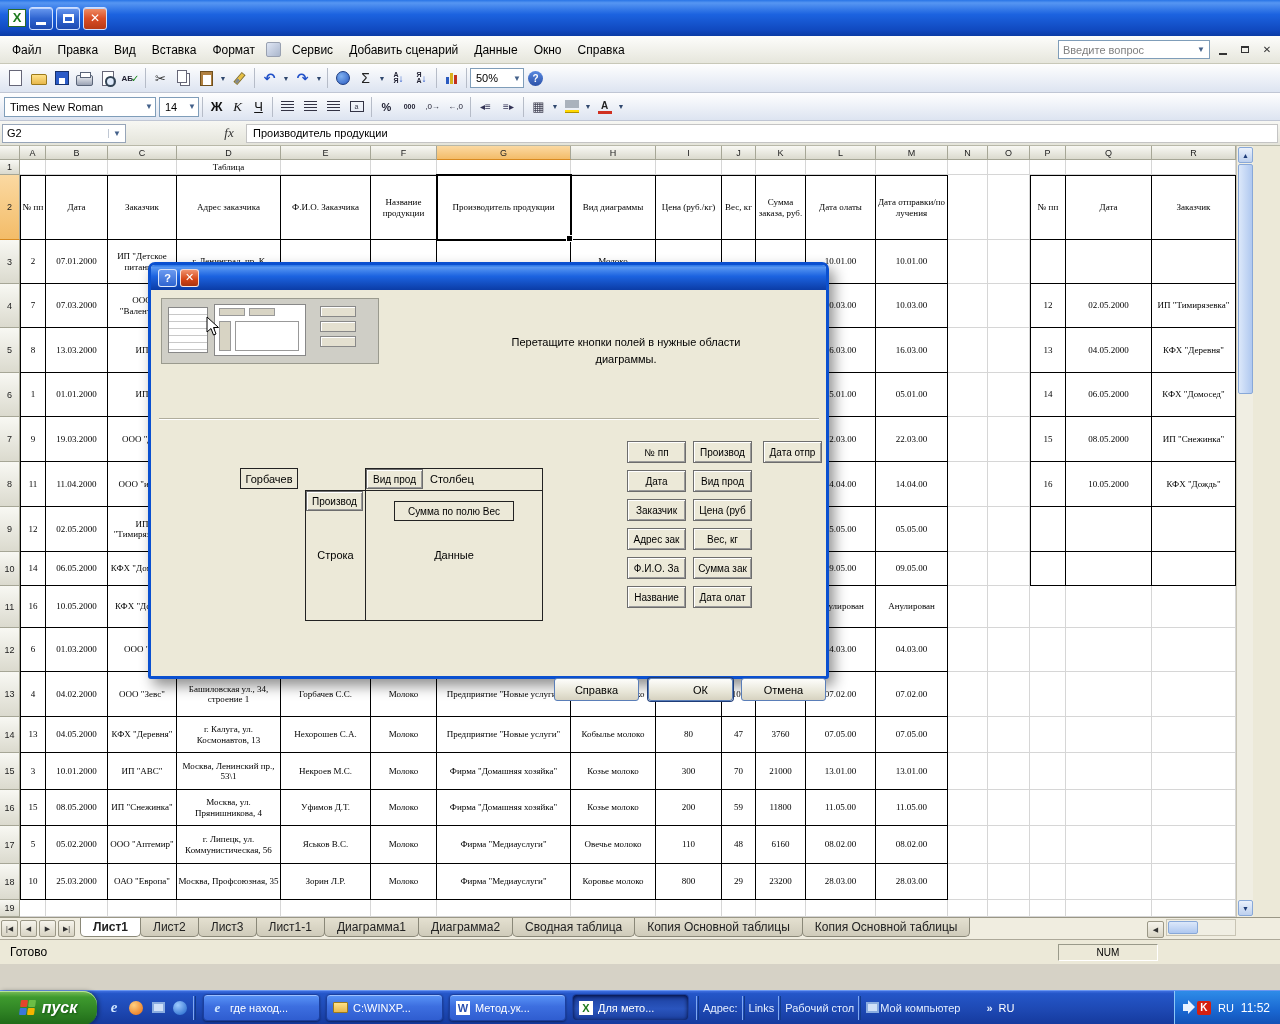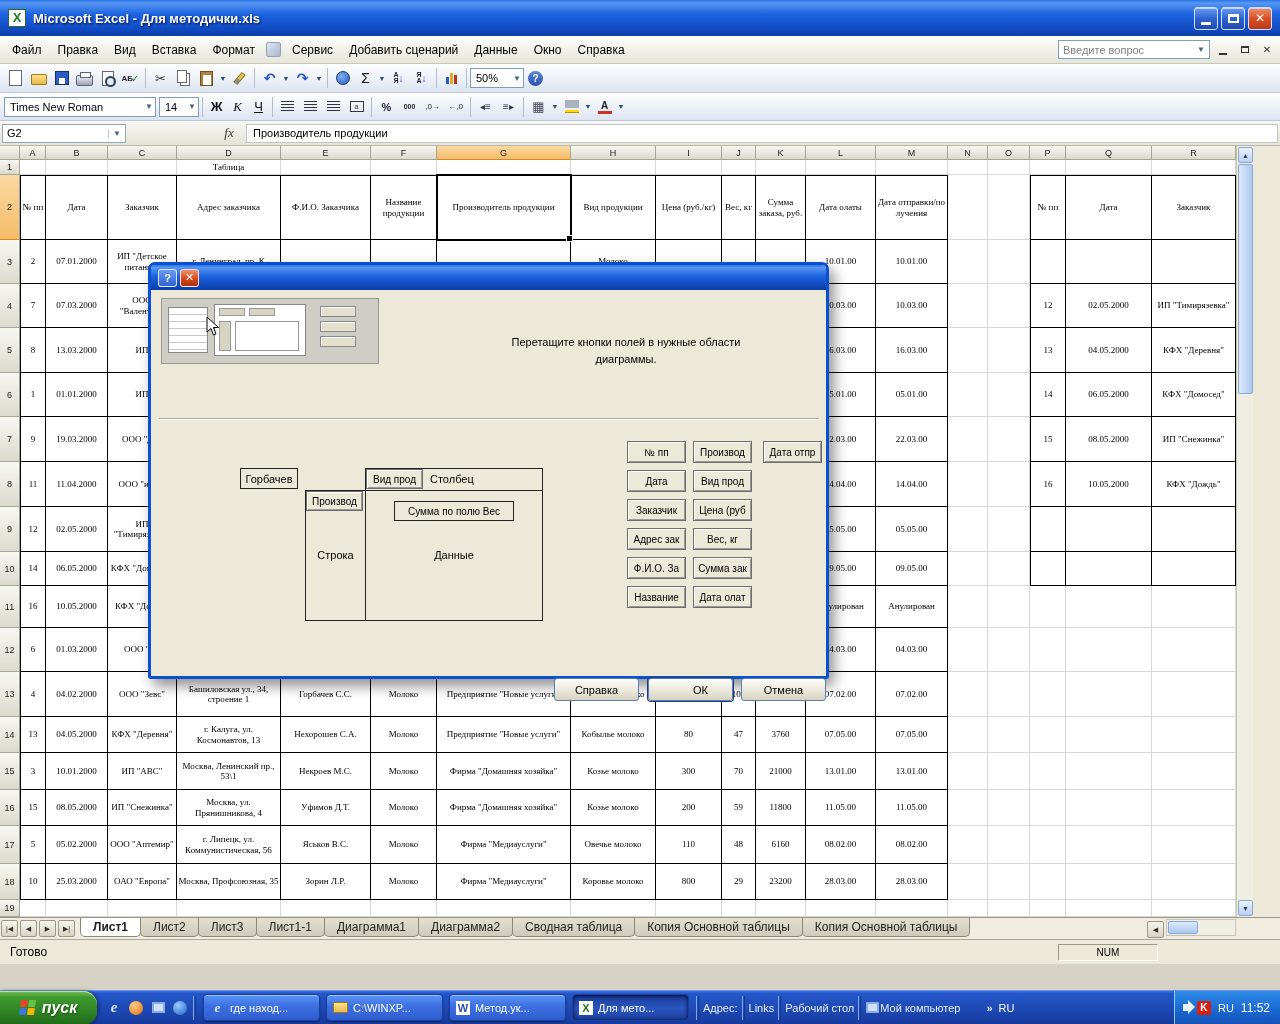--- a/index.html
+++ b/index.html
@@ -255,21 +255,20 @@
 
   #cursor { position:absolute; left:206px; top:316px; z-index:120; pointer-events:none; }
 </style>
 </head>
 <body>
 
 <div id="screen">
 
   <div id="titlebar">
     <span class="xl-icon"></span>
-    <span class="title">Microsoft Excel - Для методички.xls</span>
     <span class="winbtn">
         <span class="glyph-min"></span>
       </span>
     <span class="winbtn">
         <span class="glyph-max"></span>
       </span>
     <span class="winbtn close">✕</span>
   </div>
 
   <div id="menubar">
@@ -470,21 +469,21 @@
       <div class="cell" style="left: 1030px; top: 14px; width: 36px; height: 15px;"></div>
       <div class="cell" style="left: 1066px; top: 14px; width: 86px; height: 15px;"></div>
       <div class="cell" style="left: 1152px; top: 14px; width: 84px; height: 15px;"></div>
       <div class="cell bc bt bl" style="left: 20px; top: 29px; width: 26px; height: 65px;">№ пп</div>
       <div class="cell bc bt" style="left: 46px; top: 29px; width: 62px; height: 65px;">Дата</div>
       <div class="cell bc bt" style="left: 108px; top: 29px; width: 69px; height: 65px;">Заказчик</div>
       <div class="cell bc bt" style="left: 177px; top: 29px; width: 104px; height: 65px;">Адрес заказчика</div>
       <div class="cell bc bt" style="left: 281px; top: 29px; width: 90px; height: 65px;">Ф.И.О. Заказчика</div>
       <div class="cell bc bt" style="left: 371px; top: 29px; width: 66px; height: 65px;">Название продукции</div>
       <div class="cell bc bt" style="left: 437px; top: 29px; width: 134px; height: 65px;">Производитель продукции</div>
-      <div class="cell bc bt" style="left: 571px; top: 29px; width: 85px; height: 65px;">Вид продукции</div>
+      <div class="cell bc bt" style="left: 571px; top: 29px; width: 85px; height: 65px;">Вид диаграммы</div>
       <div class="cell bc bt" style="left: 656px; top: 29px; width: 66px; height: 65px;">Цена (руб./кг)</div>
       <div class="cell bc bt" style="left: 722px; top: 29px; width: 34px; height: 65px;">Вес, кг</div>
       <div class="cell bc bt" style="left: 756px; top: 29px; width: 50px; height: 65px;">Сумма заказа, руб.</div>
       <div class="cell bc bt" style="left: 806px; top: 29px; width: 70px; height: 65px;">Дата олаты</div>
       <div class="cell bc bt" style="left: 876px; top: 29px; width: 72px; height: 65px;">Дата отправки/по лучения</div>
       <div class="cell" style="left: 948px; top: 29px; width: 40px; height: 65px;"></div>
       <div class="cell" style="left: 988px; top: 29px; width: 42px; height: 65px;"></div>
       <div class="cell bc bt bl" style="left: 1030px; top: 29px; width: 36px; height: 65px;">№ пп</div>
       <div class="cell bc bt" style="left: 1066px; top: 29px; width: 86px; height: 65px;">Дата</div>
       <div class="cell bc bt" style="left: 1152px; top: 29px; width: 84px; height: 65px;">Заказчик</div>

